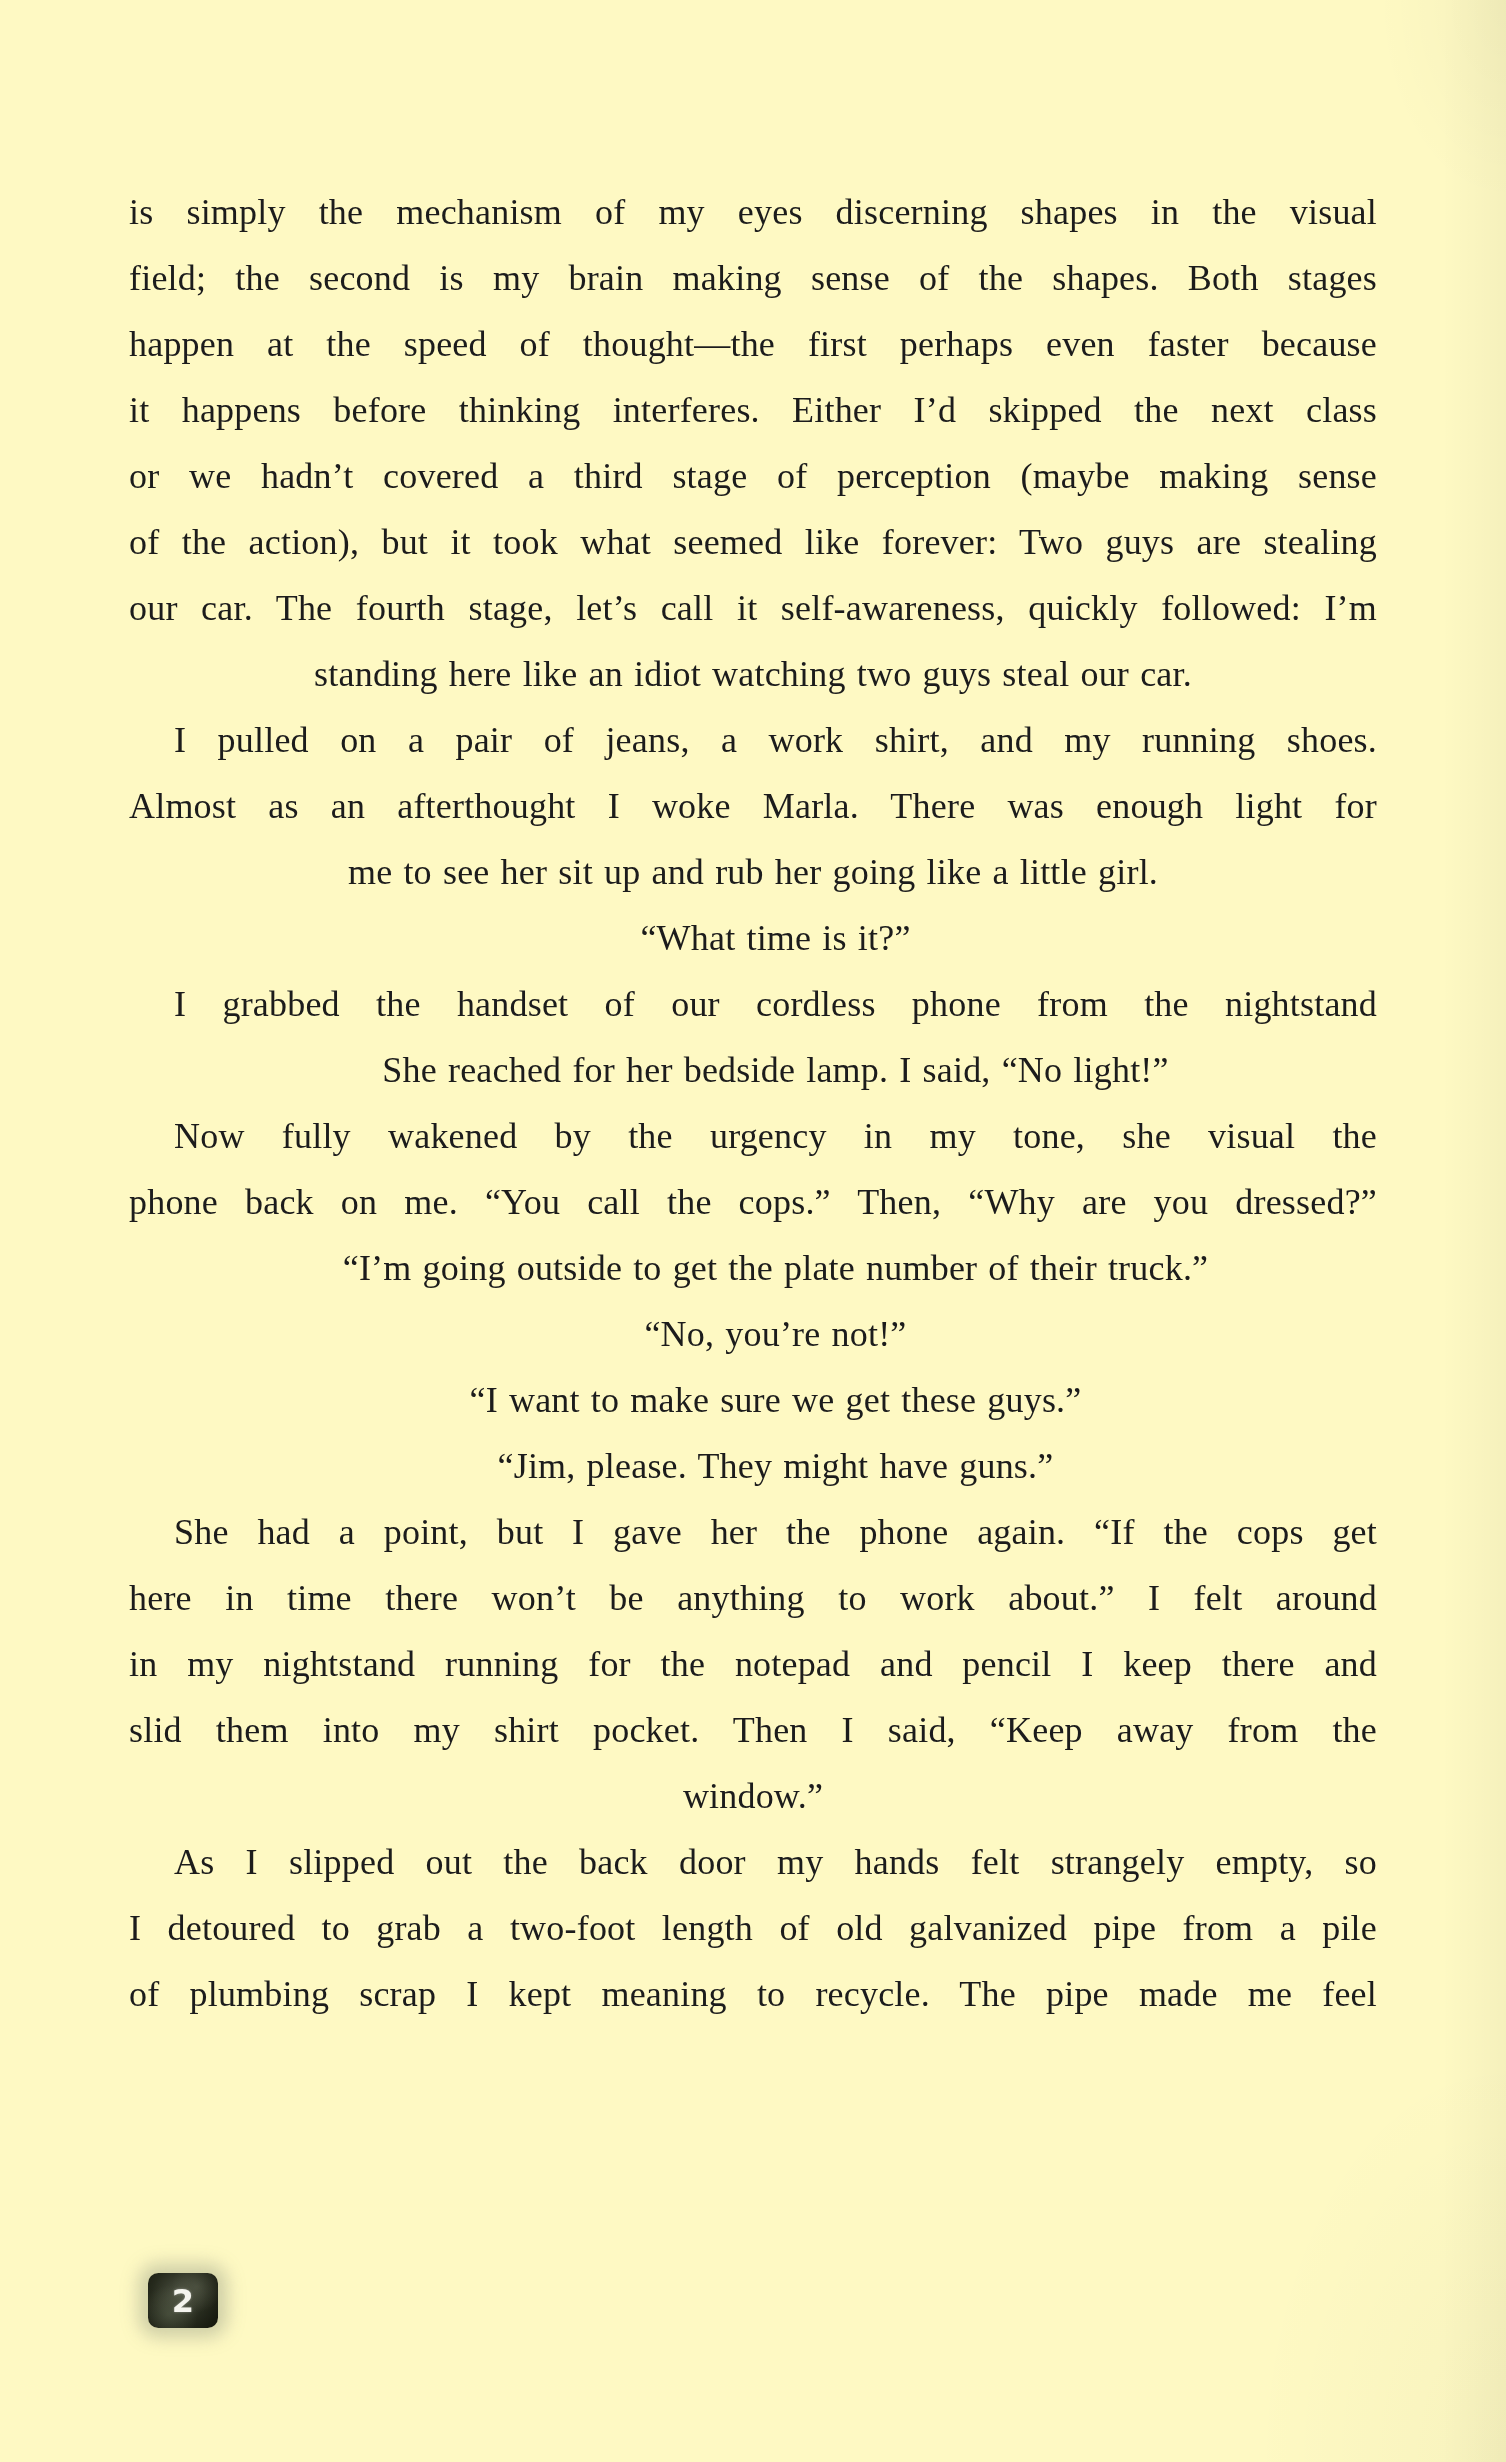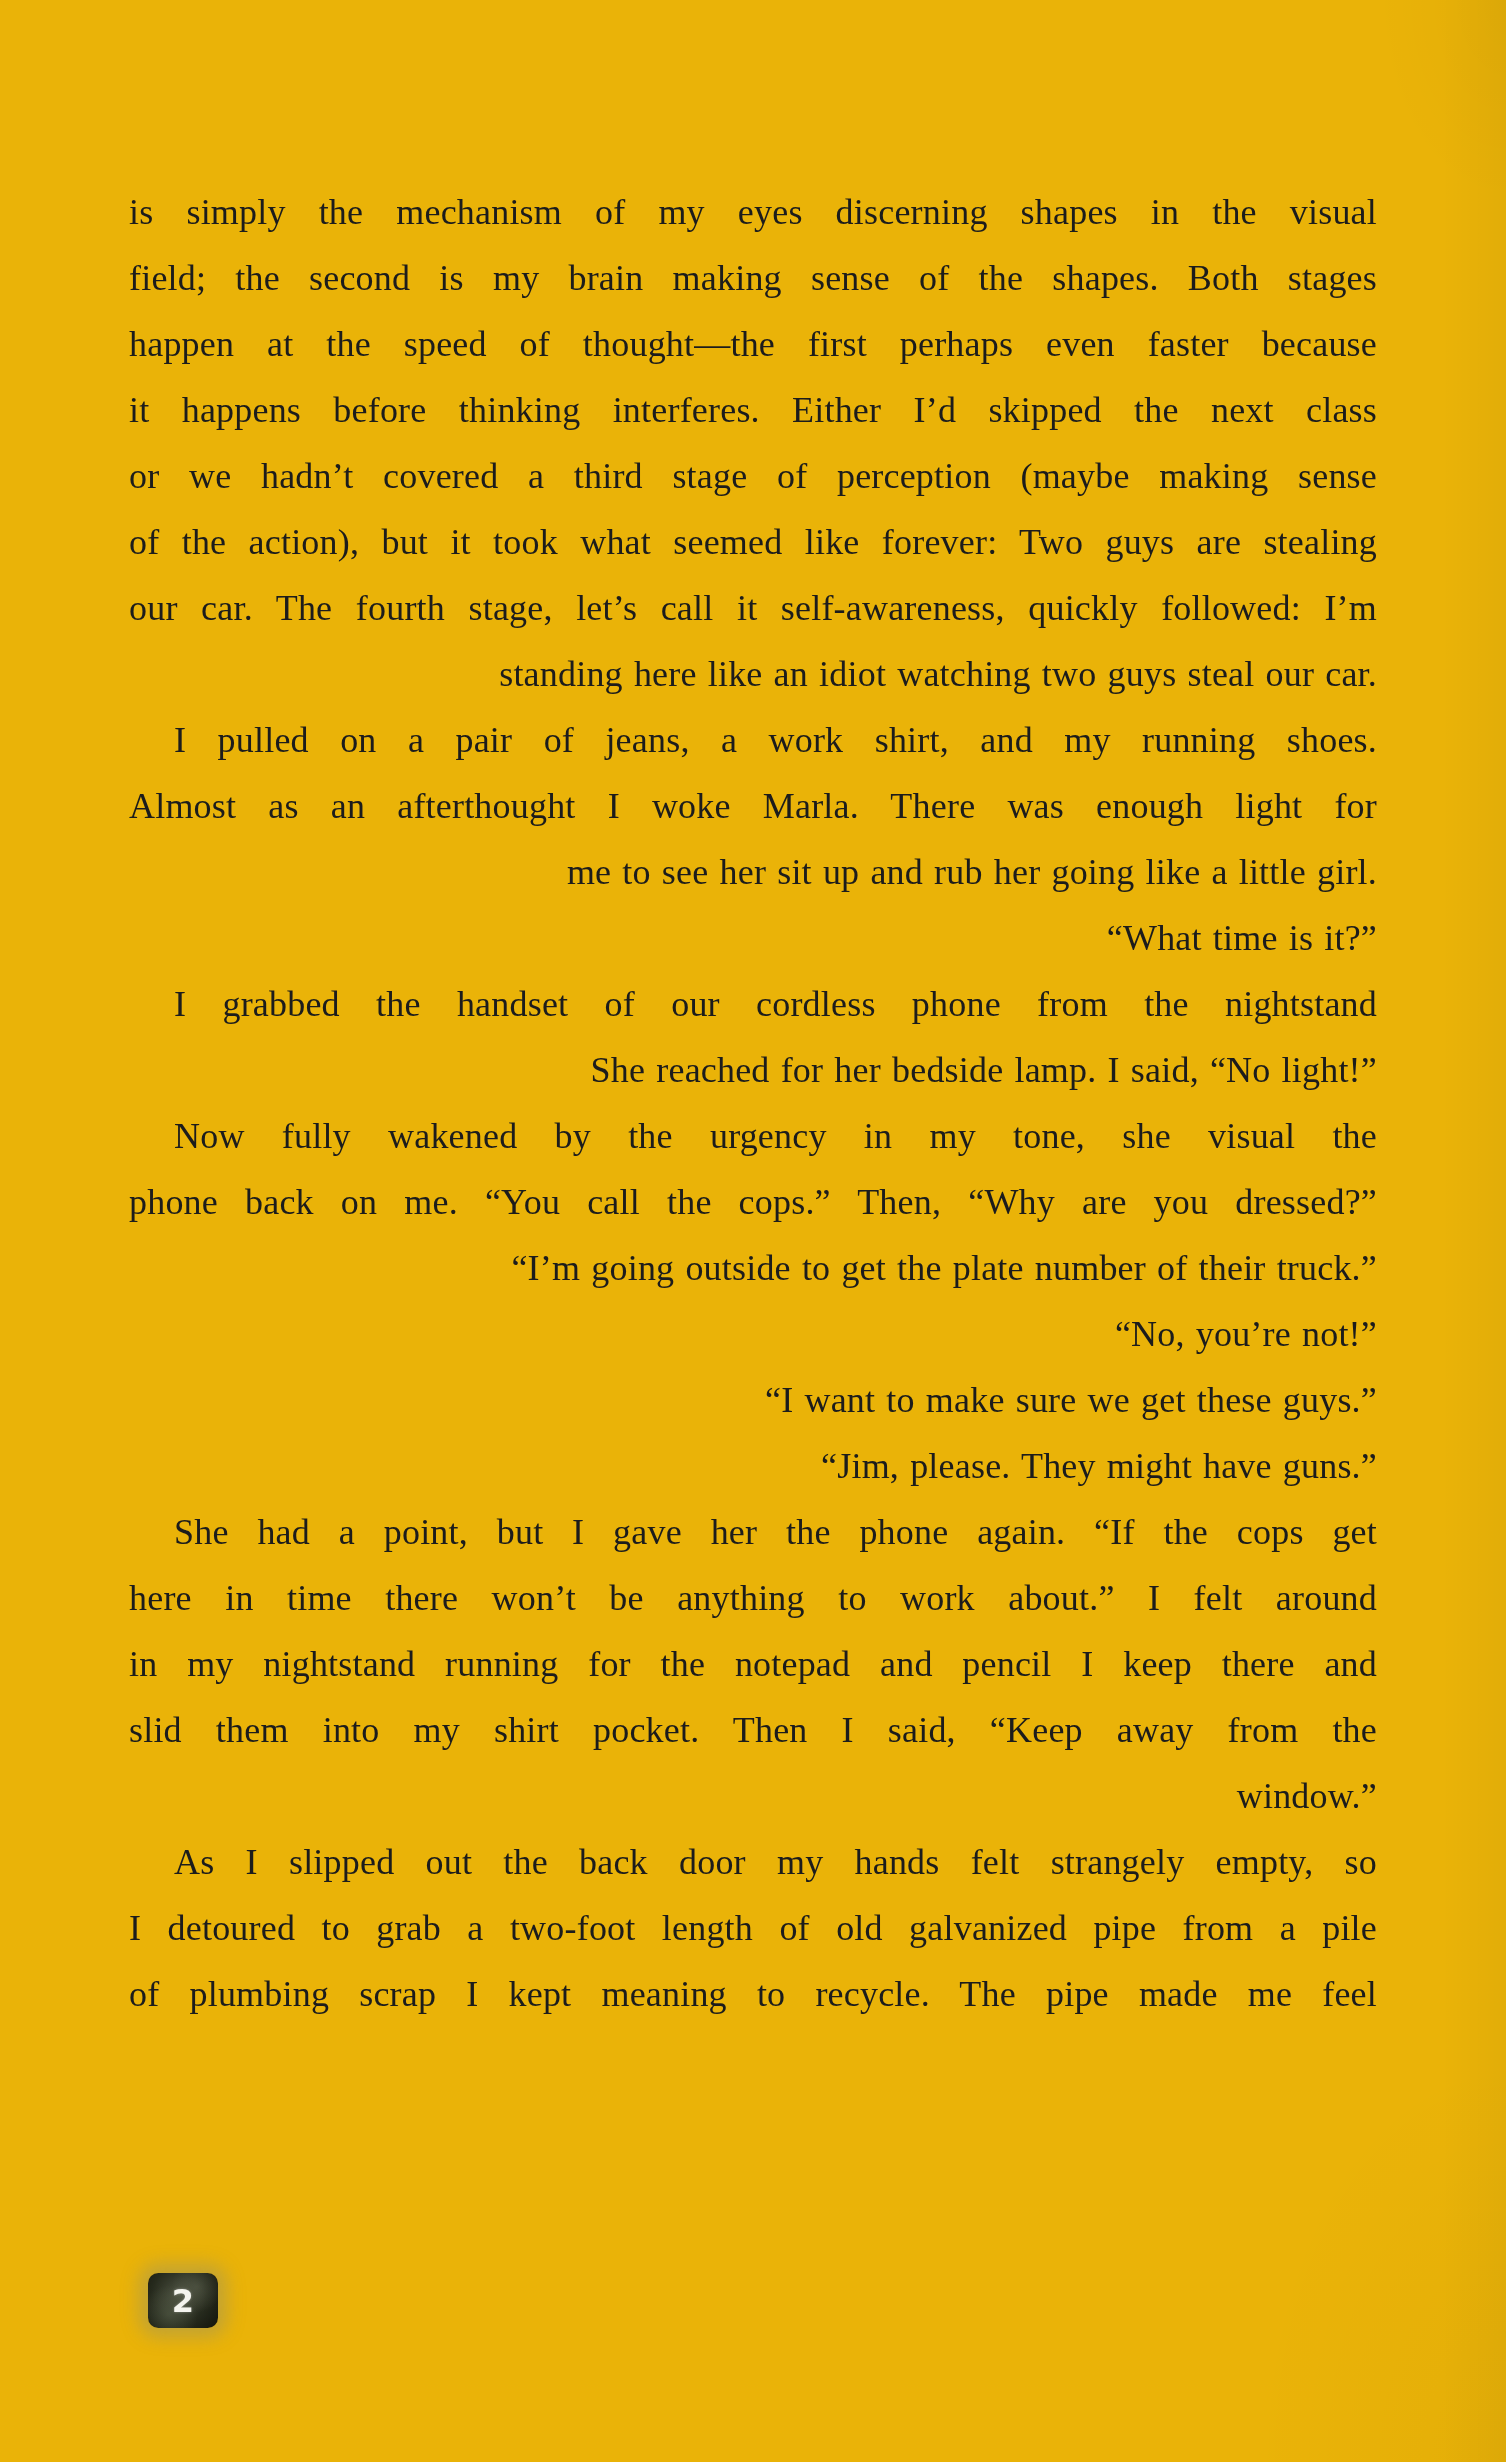--- a/index.html
+++ b/index.html
@@ -6,21 +6,21 @@
   body {
     width: 1507px;
     height: 2462px;
     background: #ffffff;
     font-family: "Liberation Serif", "DejaVu Serif", serif;
   }
   .page {
     position: relative;
     width: 1507px;
     height: 2462px;
-    background: #eab308;
+    background: #fef9c3;
     overflow: hidden;
   }
   
   .edge-shade-right {
     position: absolute;
     top: 0; right: 0;
     width: 66px; height: 100%;
     background: linear-gradient(to right, rgba(0,0,0,0) 0%, rgba(0,0,0,0.035) 100%);
     pointer-events: none;
   }
@@ -46,21 +46,21 @@
     width: 1248px;
     font-size: 36px;
     color: #1c1c1c;
     letter-spacing: 0.2px;
     word-spacing: 1.9px;
   }
   .line {
     line-height: 66px;
     height: 66px;
     white-space: normal;
-    text-align: right;
+    text-align: center;
   }
   .line.j {
     text-align: justify;
     text-align-last: justify;
     text-justify: inter-word;
   }
   .line.ind { text-indent: 45px; }
   .it { }
   
   .badge {

